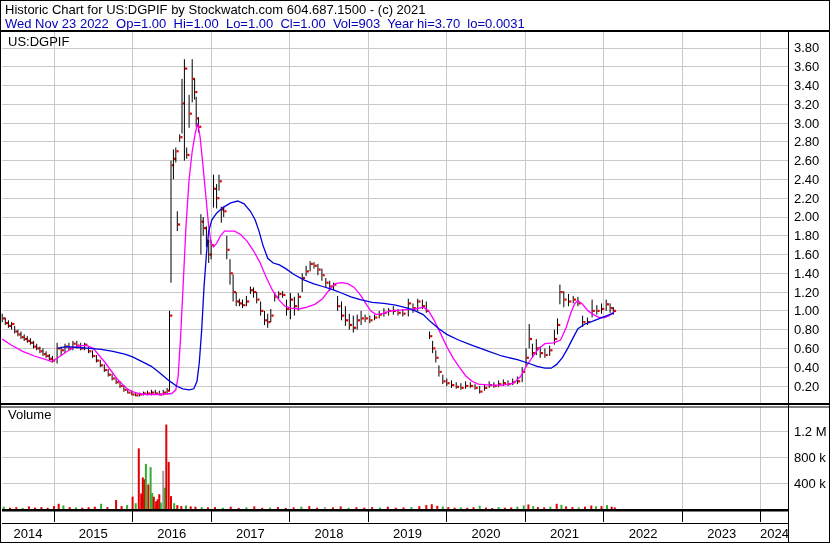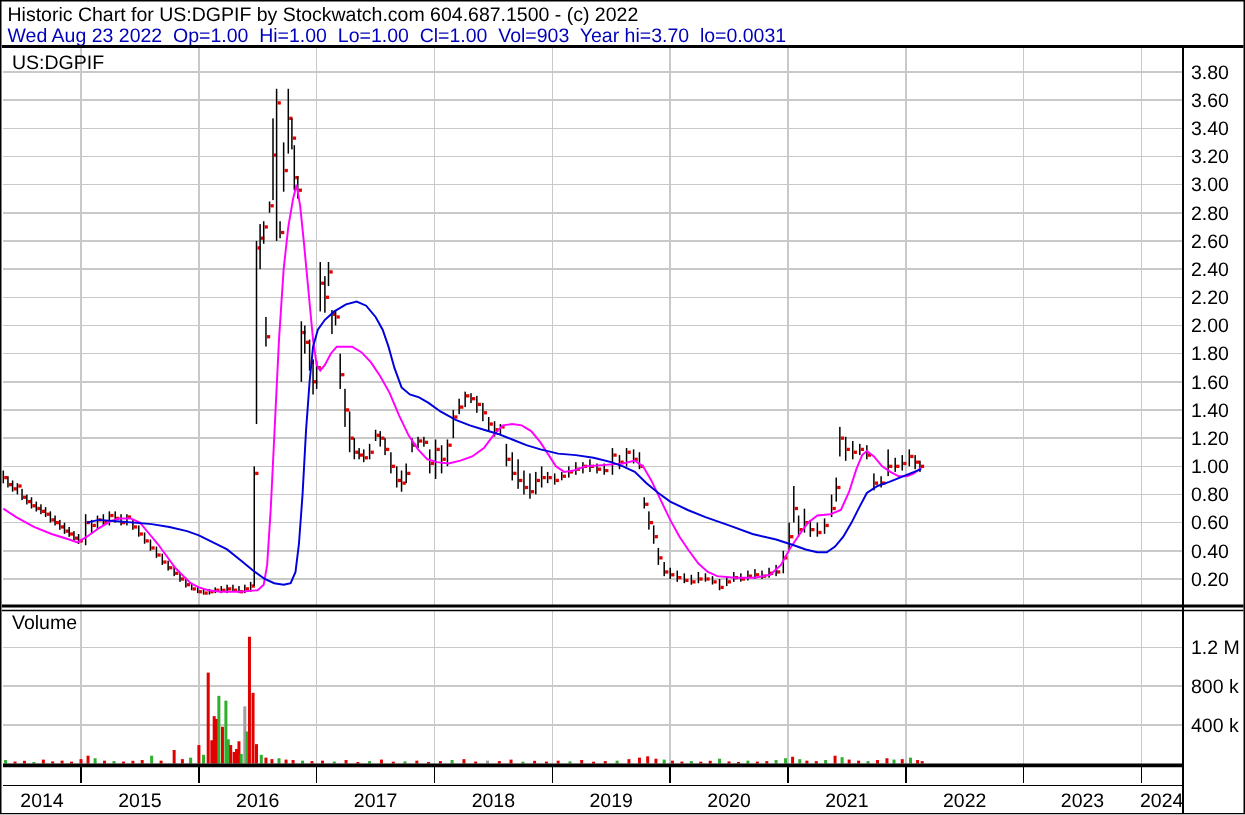--- a/index.html
+++ b/index.html
@@ -9,22 +9,22 @@
   .hdr-line{position:absolute;left:4px;white-space:pre;font-size:13px;line-height:13px;color:#000;}
   .hdr-line1{top:2px;}
   .hdr-line2{top:16px;}
   svg{position:absolute;left:0;top:0;}
   text{font-family:"Liberation Sans",sans-serif;}
 </style>
 </head>
 <body>
 
 <div class="stage">
-  <div class="hdr-line hdr-line1">Historic Chart for US:DGPIF by Stockwatch.com 604.687.1500 - (c) 2022</div>
-  <div class="hdr-line hdr-line2" style="color: rgb(0, 0, 187);">Wed Aug 23 2022  Op=1.00  Hi=1.00  Lo=1.00  Cl=1.00  Vol=903  Year hi=3.70  lo=0.0031</div>
+  <div class="hdr-line hdr-line1">Historic Chart for US:DGPIF by Stockwatch.com 604.687.1500 - (c) 2021</div>
+  <div class="hdr-line hdr-line2" style="color: rgb(0, 0, 187);">Wed Nov 23 2022  Op=1.00  Hi=1.00  Lo=1.00  Cl=1.00  Vol=903  Year hi=3.70  lo=0.0031</div>
   <svg id="plot" width="830" height="543" viewBox="0 0 830 543">
       <g>
         <line x1="53.0" y1="31" x2="53.0" y2="402" stroke="#c9c9c9" shape-rendering="crispEdges"></line>
         <line x1="53.0" y1="406" x2="53.0" y2="508" stroke="#c9c9c9" shape-rendering="crispEdges"></line>
         <line x1="131.6" y1="31" x2="131.6" y2="402" stroke="#c9c9c9" shape-rendering="crispEdges"></line>
         <line x1="131.6" y1="406" x2="131.6" y2="508" stroke="#c9c9c9" shape-rendering="crispEdges"></line>
         <line x1="210.1" y1="31" x2="210.1" y2="402" stroke="#c9c9c9" shape-rendering="crispEdges"></line>
         <line x1="210.1" y1="406" x2="210.1" y2="508" stroke="#c9c9c9" shape-rendering="crispEdges"></line>
         <line x1="288.6" y1="31" x2="288.6" y2="402" stroke="#c9c9c9" shape-rendering="crispEdges"></line>
         <line x1="288.6" y1="406" x2="288.6" y2="508" stroke="#c9c9c9" shape-rendering="crispEdges"></line>

